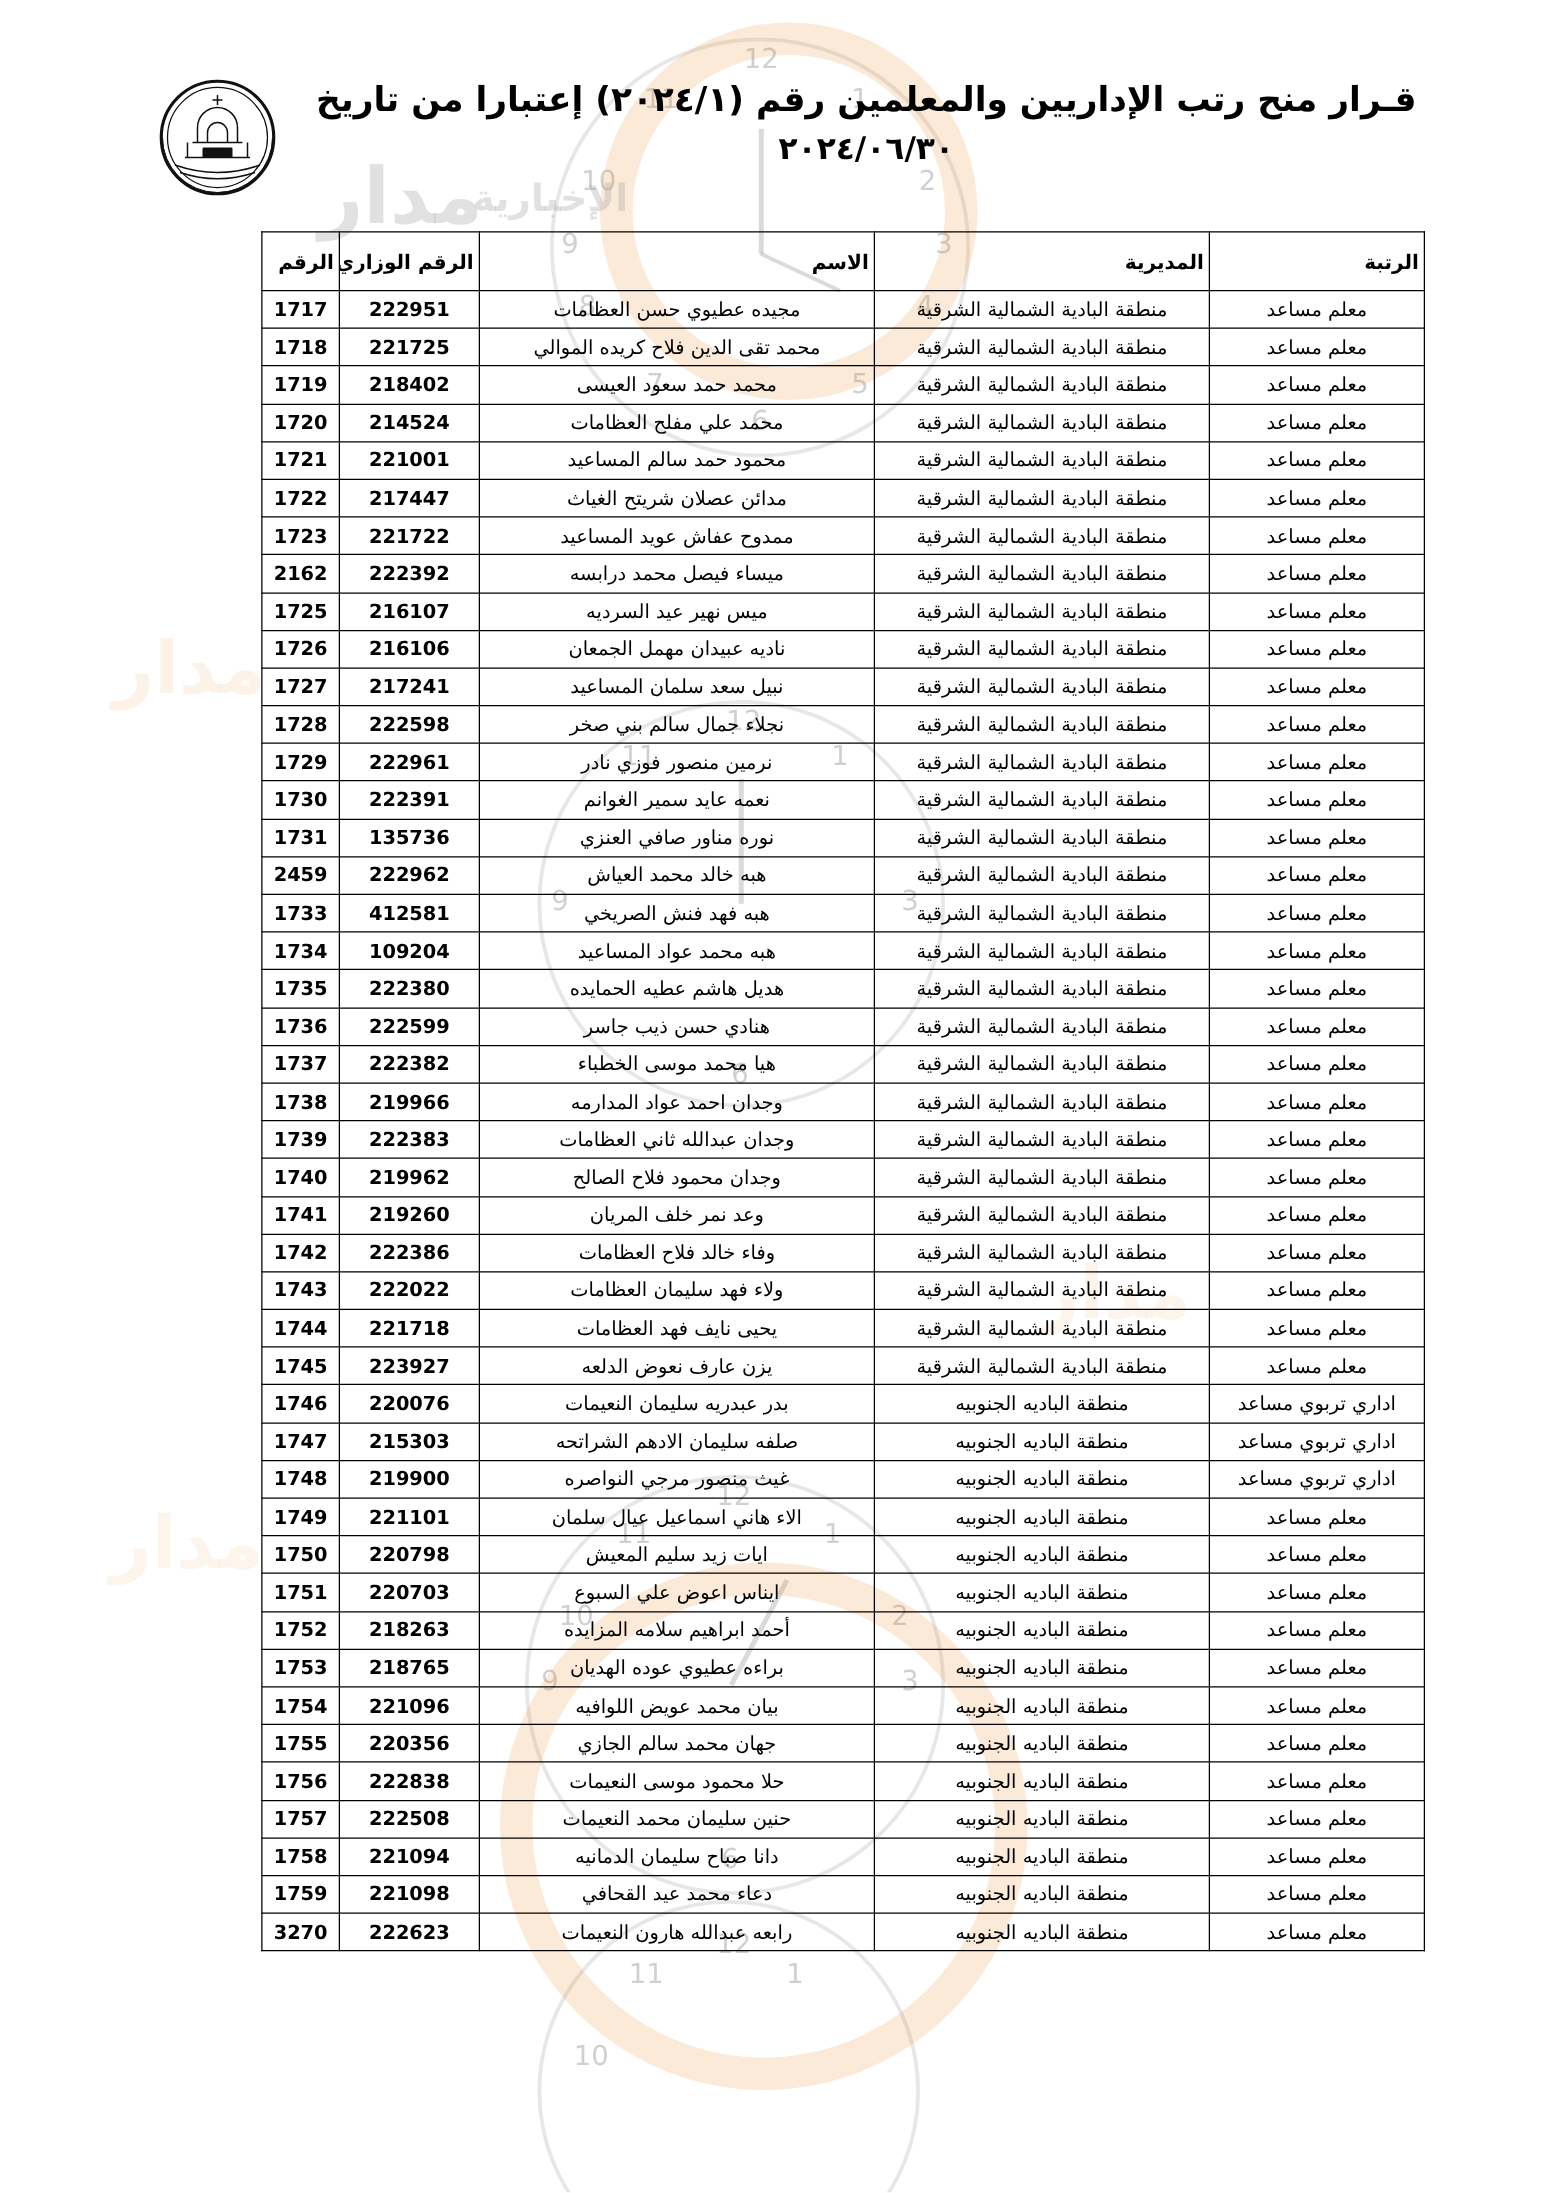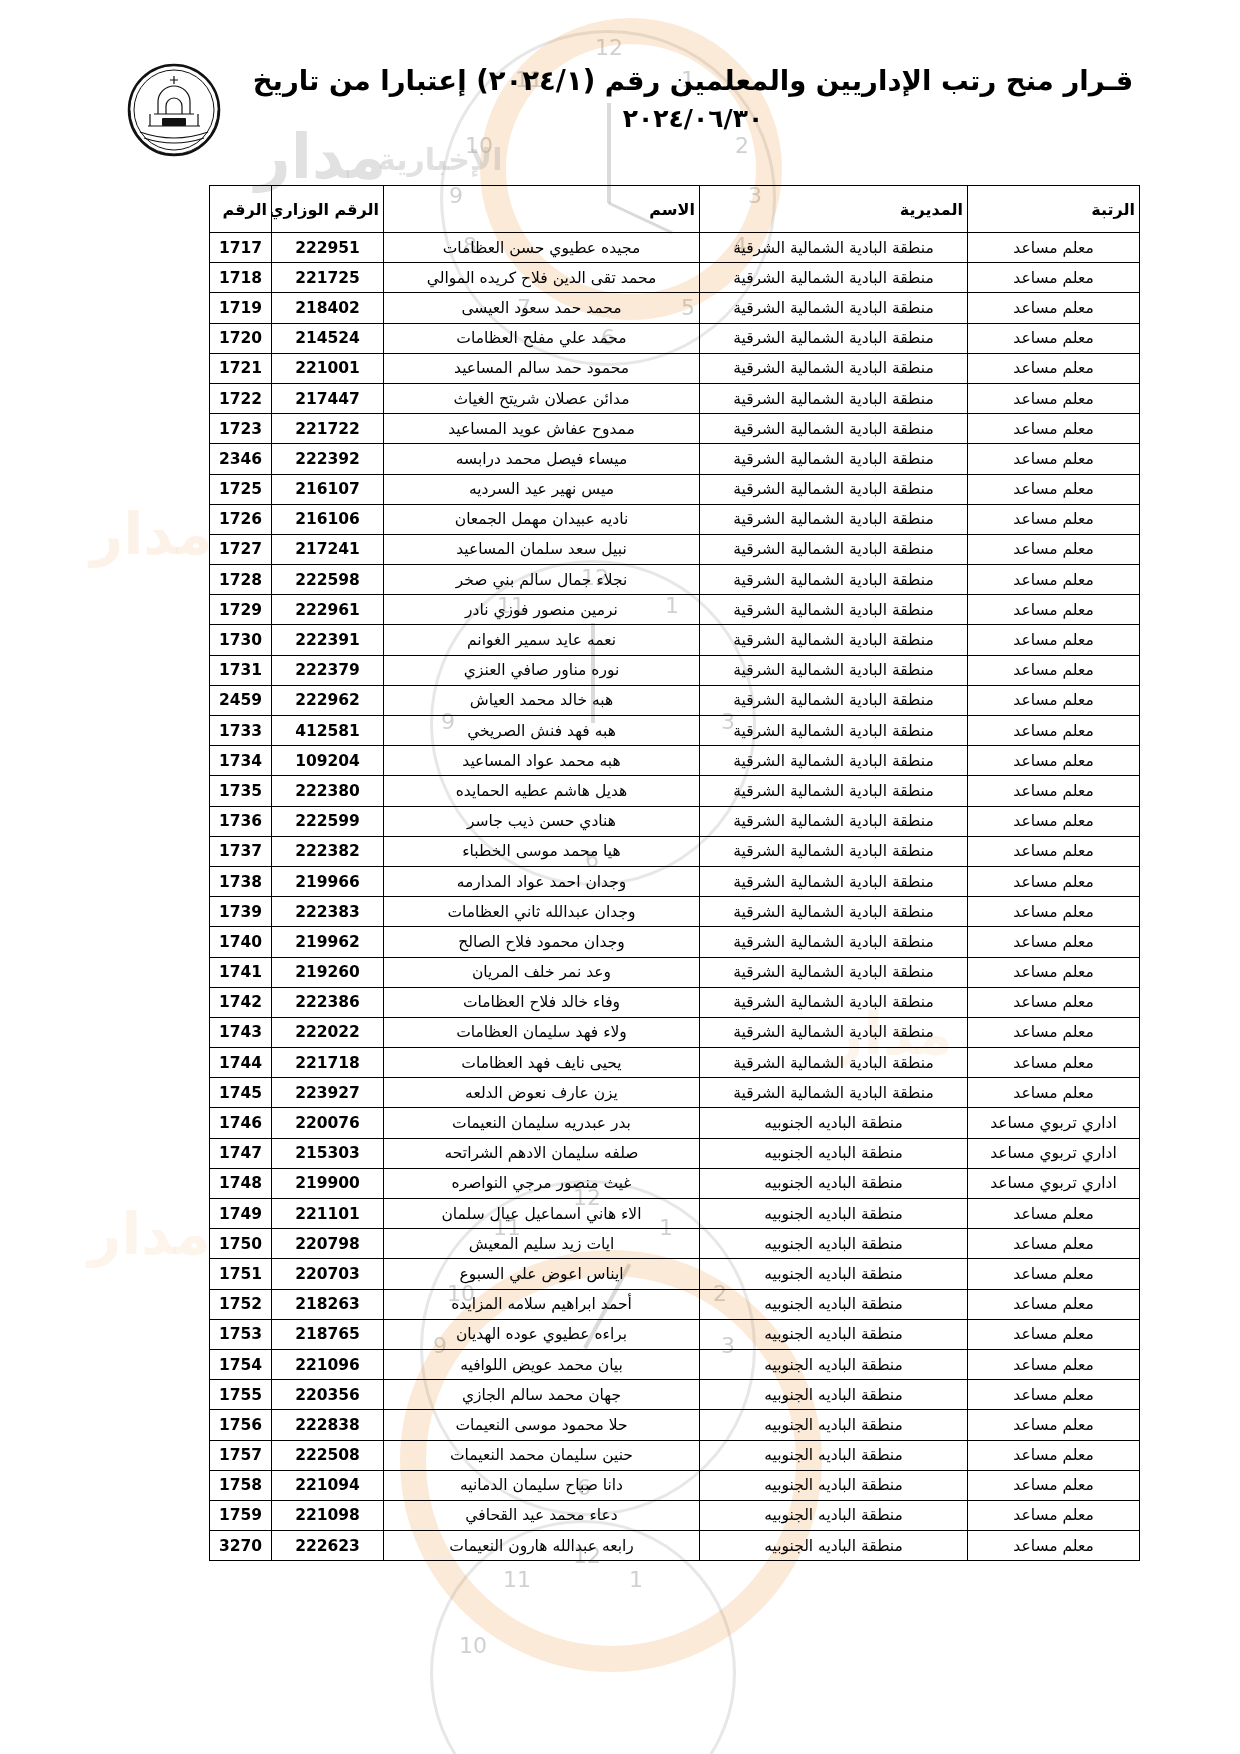--- a/index.html
+++ b/index.html
@@ -269,21 +269,21 @@
             <td>منطقة البادية الشمالية الشرقية</td>
             <td class="name">ممدوح عفاش عويد المساعيد</td>
             <td class="num">221722</td>
             <td class="num">1723</td>
           </tr>
           <tr>
             <td>معلم مساعد</td>
             <td>منطقة البادية الشمالية الشرقية</td>
             <td class="name">ميساء فيصل محمد درابسه</td>
             <td class="num">222392</td>
-            <td class="num">2346</td>
+            <td class="num">2162</td>
           </tr>
           <tr>
             <td>معلم مساعد</td>
             <td>منطقة البادية الشمالية الشرقية</td>
             <td class="name">ميس نهير عيد السرديه</td>
             <td class="num">216107</td>
             <td class="num">1725</td>
           </tr>
           <tr>
             <td>معلم مساعد</td>
@@ -317,21 +317,21 @@
             <td>معلم مساعد</td>
             <td>منطقة البادية الشمالية الشرقية</td>
             <td class="name">نعمه عايد سمير الغوانم</td>
             <td class="num">222391</td>
             <td class="num">1730</td>
           </tr>
           <tr>
             <td>معلم مساعد</td>
             <td>منطقة البادية الشمالية الشرقية</td>
             <td class="name">نوره مناور صافي العنزي</td>
-            <td class="num">222379</td>
+            <td class="num">135736</td>
             <td class="num">1731</td>
           </tr>
           <tr>
             <td>معلم مساعد</td>
             <td>منطقة البادية الشمالية الشرقية</td>
             <td class="name">هبه خالد محمد العياش</td>
             <td class="num">222962</td>
             <td class="num">2459</td>
           </tr>
           <tr>

